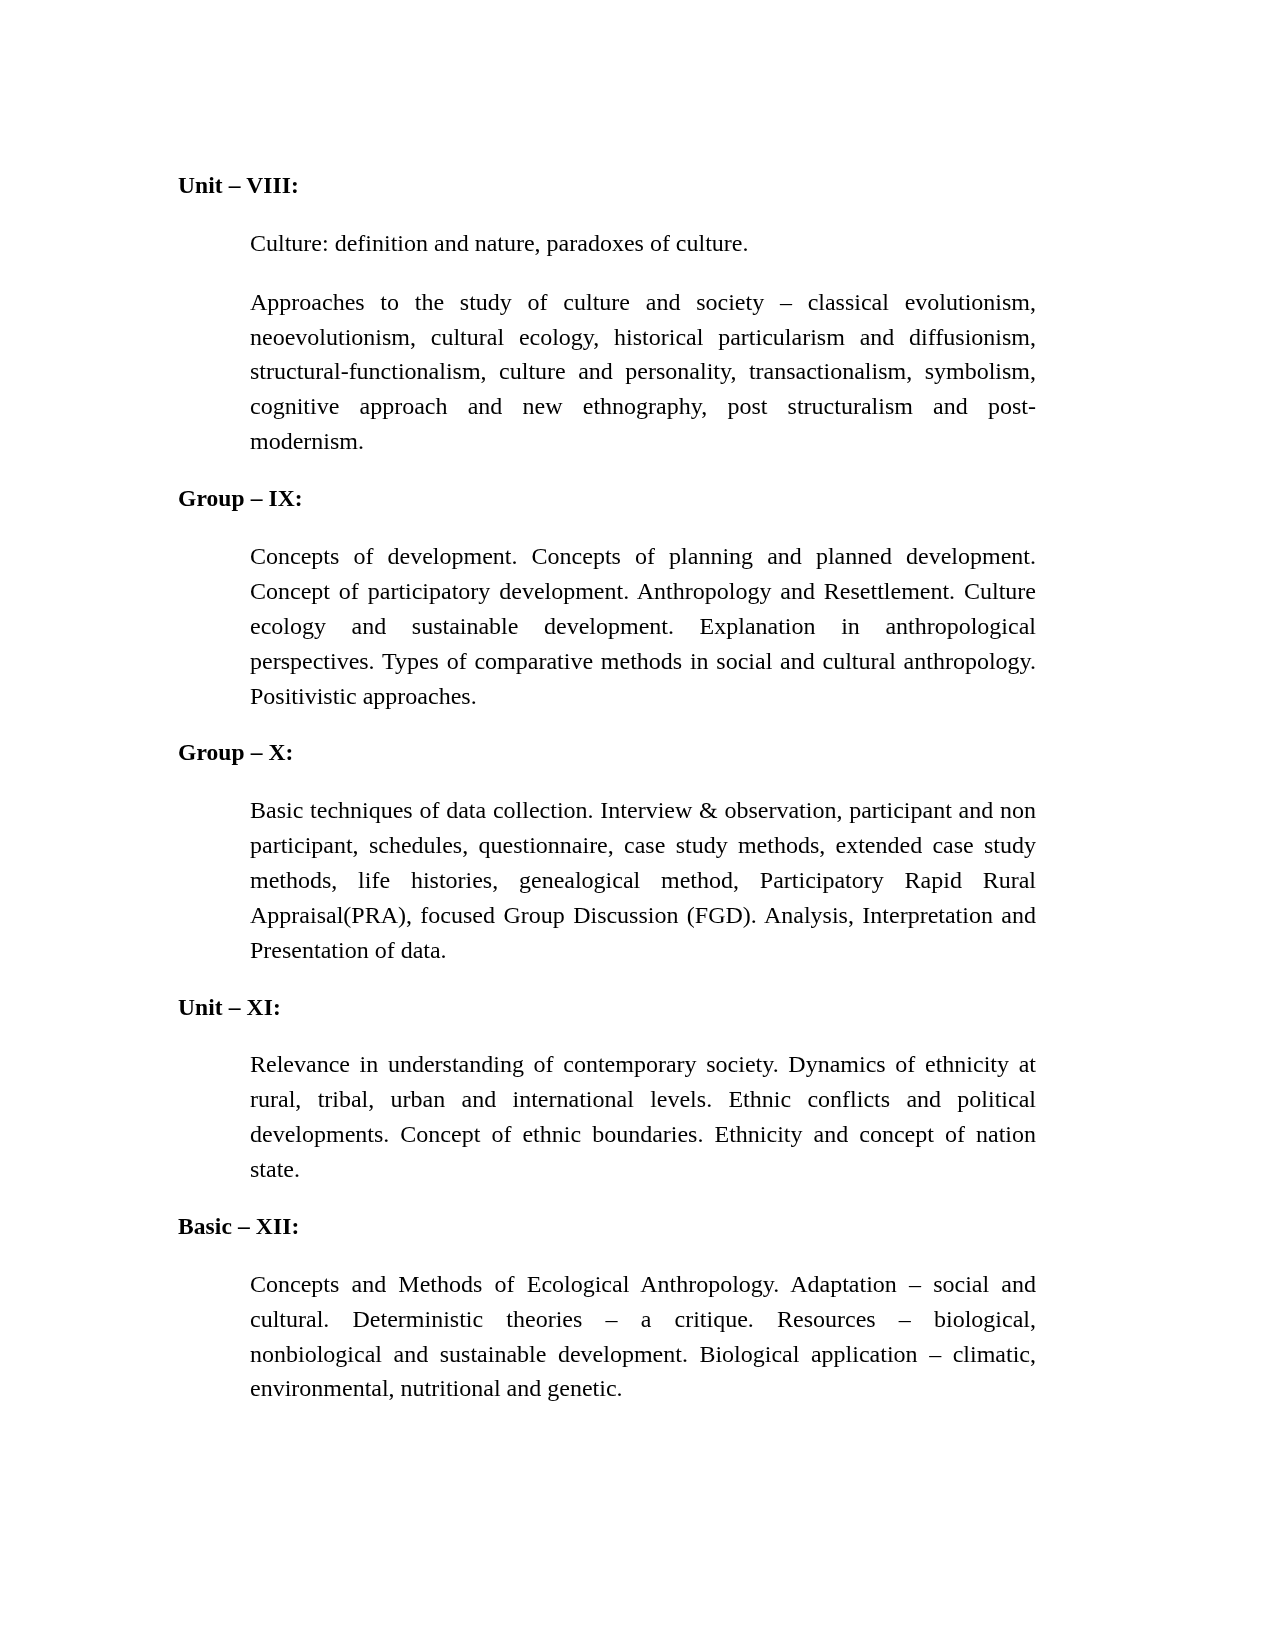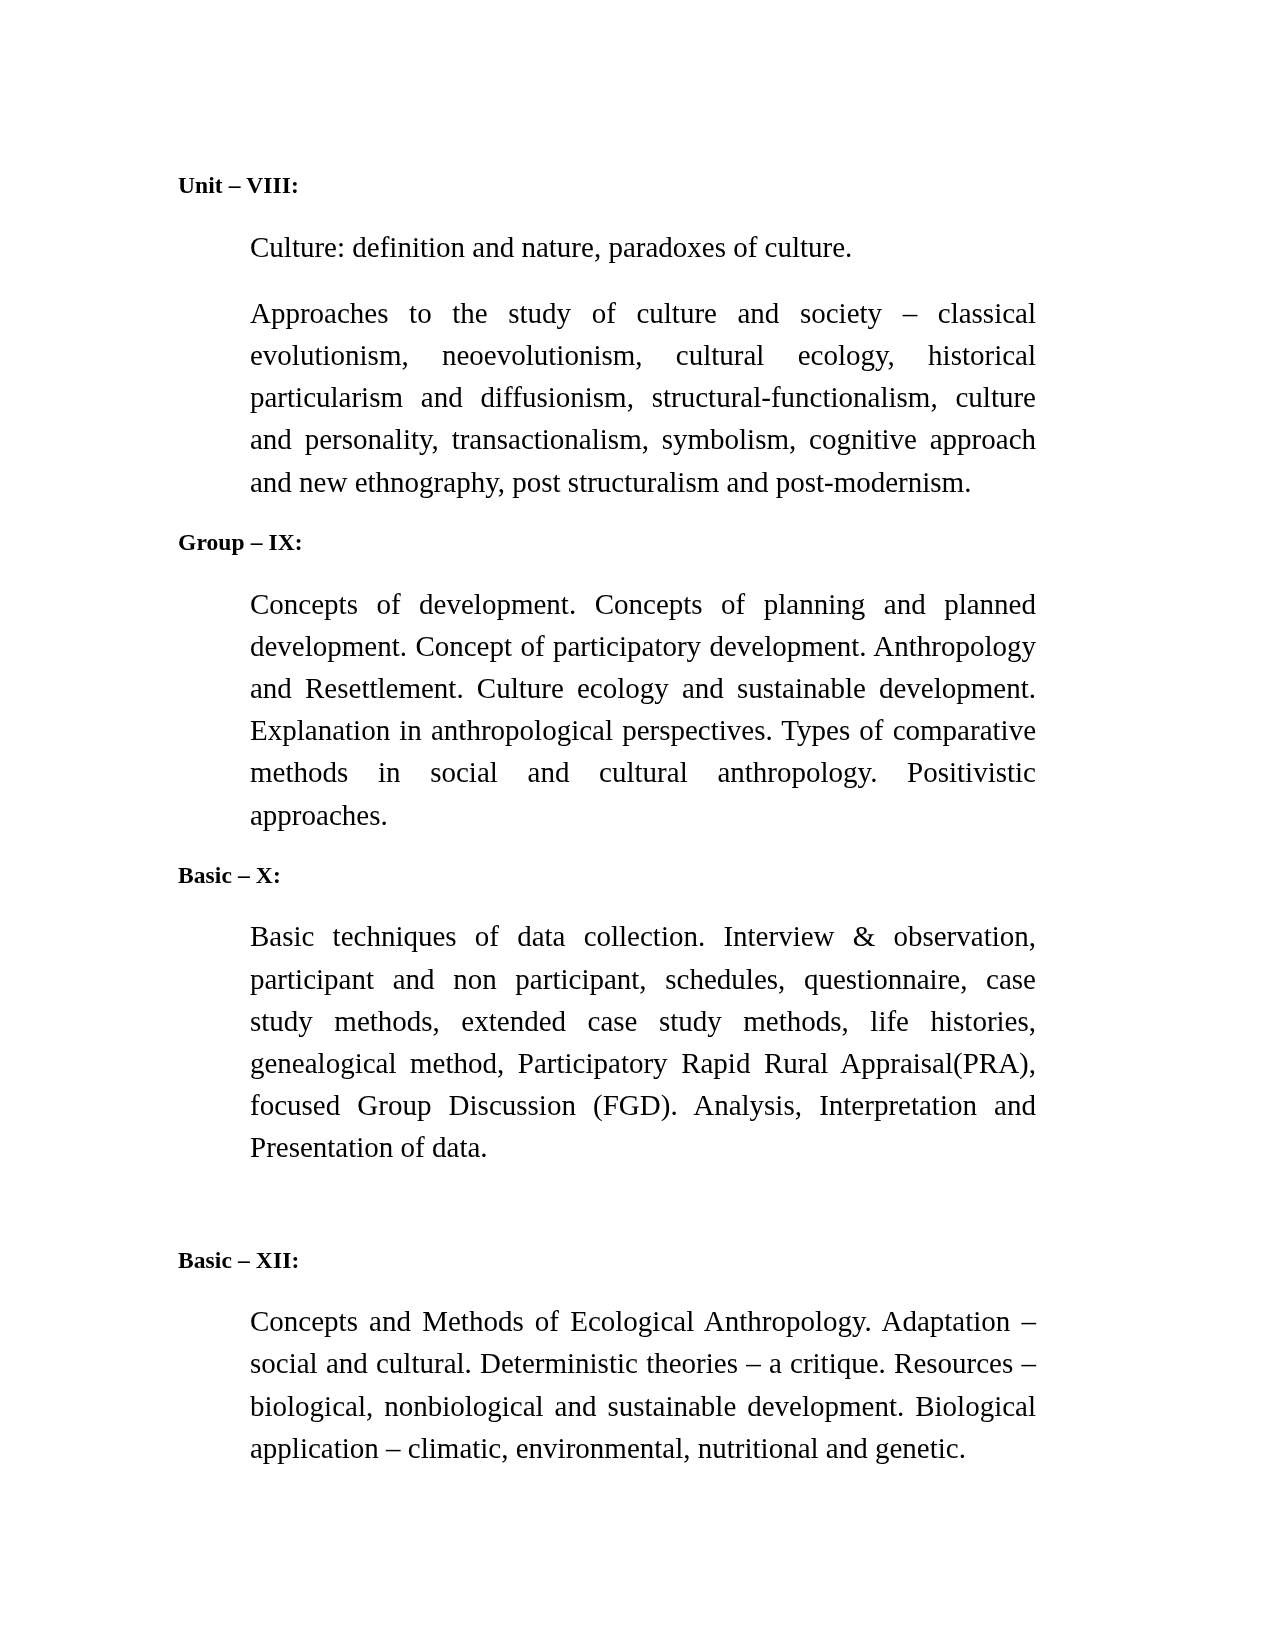--- a/index.html
+++ b/index.html
@@ -37,21 +37,21 @@
     letter-spacing: 0.1px;
     margin: 0;
     padding: 0;
     white-space: nowrap;
   }
   .unit-body {
     margin: 0;
     padding: 0 0 0 72px;
   }
   .para {
-    font-size: 29px;
+    font-size: 24px;
     line-height: 1.455;
     text-align: justify;
     text-justify: inter-word;
     margin: 0;
     padding: 0;
     hyphens: none;
     -webkit-hyphens: none;
   }
   
   .sp-heading-to-para { height: 26px; }
@@ -80,31 +80,35 @@
       <h2 class="unit-heading">Group – IX:</h2>
       <div class="sp-heading-to-para"></div>
       <div class="unit-body">
         <p class="para">Concepts of development. Concepts of planning and planned development. Concept of participatory development. Anthropology and Resettlement. Culture ecology and sustainable development. Explanation in anthropological perspectives. Types of comparative methods in social and cultural anthropology. Positivistic approaches.</p>
       </div>
     </section>
 
     <div class="sp-para-to-heading"></div>
 
     <section class="unit-block">
-      <h2 class="unit-heading">Basic – X:</h2>
+      <h2 class="unit-heading">Group – X:</h2>
       <div class="sp-heading-to-para"></div>
       <div class="unit-body">
         <p class="para">Basic techniques of data collection. Interview &amp; observation, participant and non participant, schedules, questionnaire, case study methods, extended case study methods, life histories, genealogical method, Participatory Rapid Rural Appraisal(PRA), focused Group Discussion (FGD). Analysis, Interpretation and Presentation of data.</p>
       </div>
     </section>
 
     <div class="sp-para-to-heading"></div>
 
     <section class="unit-block">
+      <h2 class="unit-heading">Unit – XI:</h2>
       <div class="sp-heading-to-para"></div>
+      <div class="unit-body">
+        <p class="para">Relevance in understanding of contemporary society. Dynamics of ethnicity at rural, tribal, urban and international levels. Ethnic conflicts and political developments. Concept of ethnic boundaries. Ethnicity and concept of nation state.</p>
+      </div>
     </section>
 
     <div class="sp-para-to-heading"></div>
 
     <section class="unit-block">
       <h2 class="unit-heading">Basic – XII:</h2>
       <div class="sp-heading-to-para"></div>
       <div class="unit-body">
         <p class="para">Concepts and Methods of Ecological Anthropology. Adaptation – social and cultural. Deterministic theories – a critique. Resources – biological, nonbiological and sustainable development. Biological application – climatic, environmental, nutritional and genetic.</p>
       </div>

